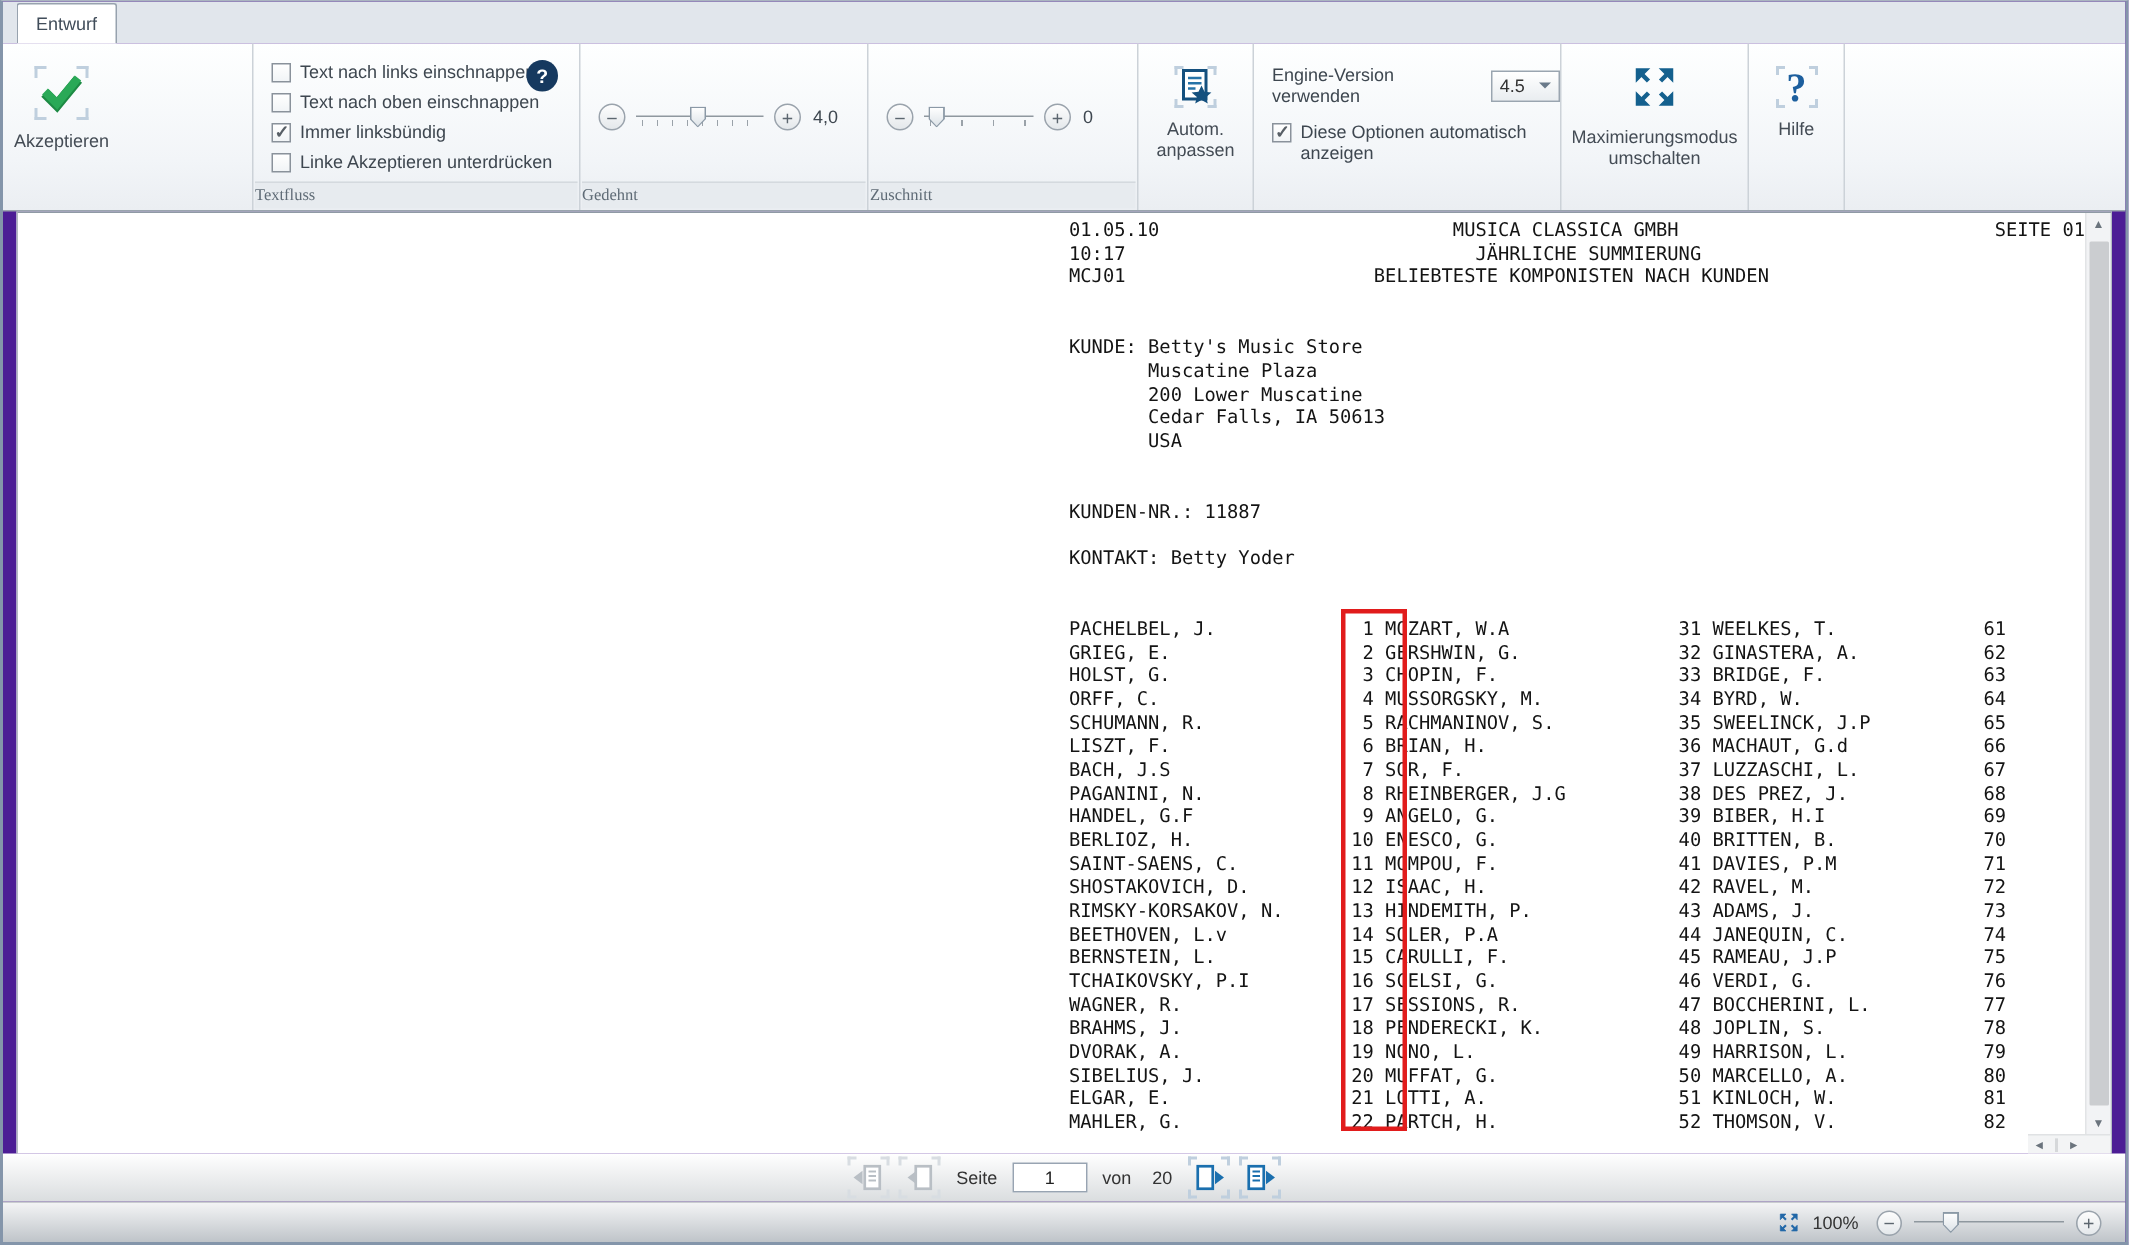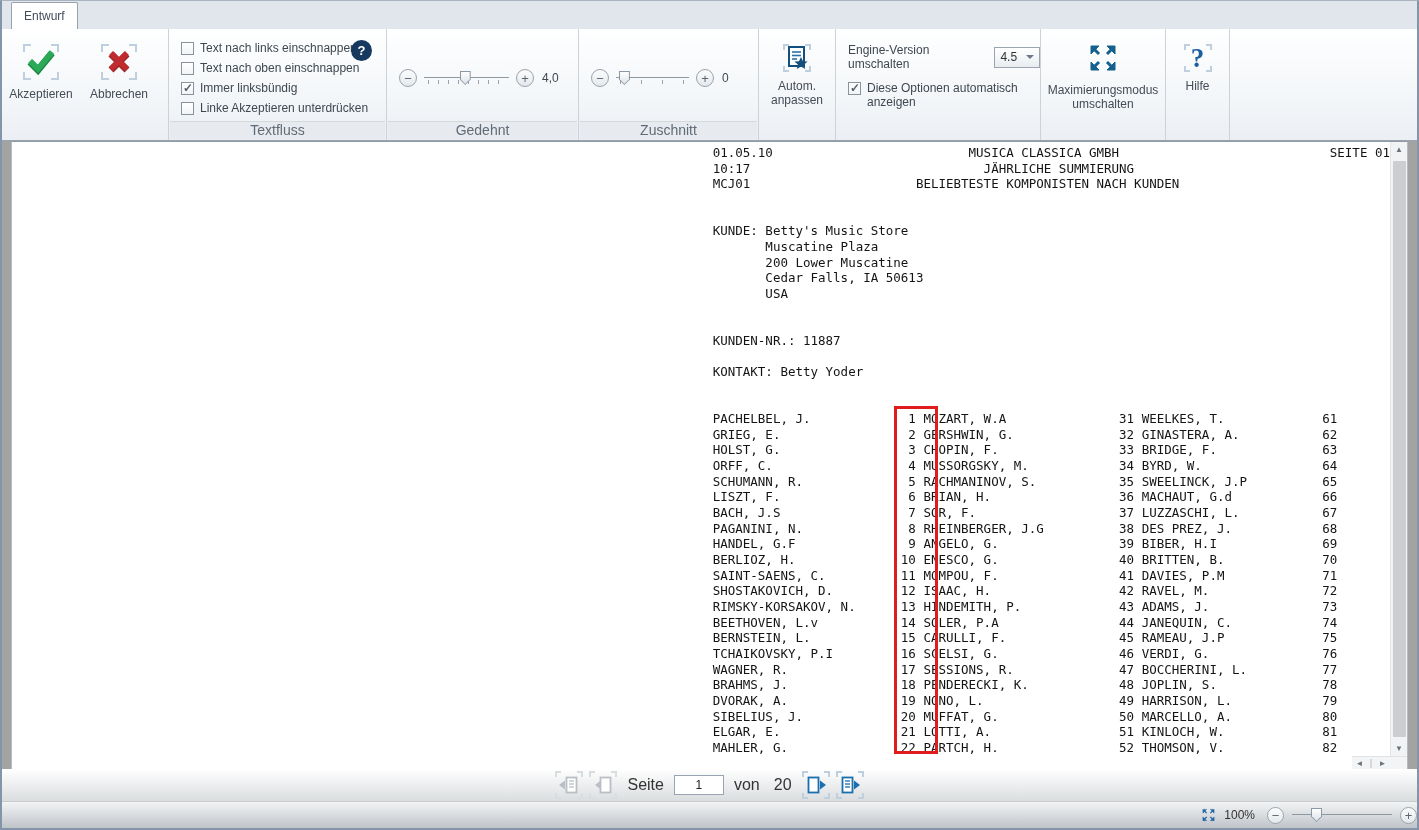--- a/index.html
+++ b/index.html
@@ -1,39 +1,39 @@
 <!DOCTYPE html>
 <html><head>
 <meta charset="utf-8">
 <style>
   html,body{margin:0;padding:0;background:#cfd6de;}
   *{box-sizing:border-box;}
   .window{
     width:1419px;height:830px;
     border:2px solid #8495aa;border-top:1px solid #aab4c0;
-    background:#a3a3a3;
+    background:#4c1d95;
     font-family:"Liberation Sans",sans-serif;
     color:#3c4650;
     display:flex;flex-direction:column;
     position:relative;overflow:hidden;
   }
   
   .tabbar{height:28px;background:#e1e6ec;flex:0 0 auto;display:flex;align-items:flex-end;}
   .tab{margin-left:9px;min-width:60px;height:27px;background:#fff;
        border:1px solid #97a2ae;border-bottom:none;border-radius:2px 2px 0 0;
        display:flex;align-items:center;justify-content:center;
        font-size:12px;color:#414d5a;padding:0 12px;}
   
   .ribbon{height:112px;flex:0 0 auto;display:flex;
           background:linear-gradient(#feffff, #f2f5f8 70%, #ebeef2);
           border-bottom:1px solid #9aa4ae;}
   .rgroup{position:relative;border-right:1px solid #ccd2d8;display:flex;flex-direction:column;}
   .rcontent{flex:1;position:relative;}
   .rlabel{height:18px;margin:0 1px 1px 1px;background:#e7ebef;border-top:1px solid #d4d9de;
-          font-size:14px;color:#5f6b76;text-align:center;line-height:17px;}
+          font-size:11px;color:#5f6b76;line-height:17px;font-family:Liberation Serif, serif;}
   .rlabel.empty{background:transparent;border-top:none;}
   
   .bigbtn{display:flex;flex-direction:column;align-items:center;padding-top:15px;cursor:default;}
   .bigbtn .cap{font-size:12px;color:#444c55;margin-top:7px;text-align:center;line-height:14px;}
   
   .brk{position:relative;width:36px;height:36px;display:flex;align-items:center;justify-content:center;}
   .brk i{position:absolute;width:8px;height:8px;border:2px solid #bfcfde;}
   .brk i.tl{left:0;top:0;border-right:none;border-bottom:none;}
   .brk i.tr{right:0;top:0;border-left:none;border-bottom:none;}
   .brk i.bl{left:0;bottom:0;border-right:none;border-top:none;}
@@ -90,29 +90,29 @@
   .vthumb{flex:1;width:13px;margin:4px 0;background:#cbcdd0;border-radius:1px;}
   .hscroll{height:13px;flex:0 0 auto;background:#f3f4f5;border-top:1px solid #e0e2e4;
            display:flex;align-items:center;}
   .harrow{width:15px;height:100%;display:flex;align-items:center;justify-content:center;
           color:#6b747d;font-size:8px;}
   .hthumb{flex:1;height:9px;margin:0 3px;background:#e4e6e8;border:1px solid #d6d8da;}
   .hcorner{width:17px;height:100%;flex:0 0 auto;}
   
   .navbar{height:32px;flex:0 0 auto;background:linear-gradient(#ffffff,#dadddf);
           display:flex;align-items:center;justify-content:center;gap:6px;}
-  .navlabel{font-size:16px;color:#333;margin:0 4px;}
+  .navlabel{font-size:12px;color:#333;margin:0 4px;}
   .pageinput{width:50px;height:20px;border:1px solid #98a4b2;text-align:center;
              font-size:12px;color:#222;font-family:"Liberation Sans",sans-serif;}
   .navbtn{color:#1a6fae;}
   .navbtn.disabled{color:#b9bfc5;}
   
   .statusbar{height:27px;flex:0 0 auto;background:linear-gradient(#f3f4f5,#bfc4c9);
              border-top:1px solid #c9cccf;display:flex;align-items:center;
-             justify-content:flex-end;padding-right:0;gap:8px;}
+             justify-content:flex-end;padding-right:16px;gap:8px;}
   .zoomlabel{font-size:12px;color:#333;margin-right:4px;}
   .zslider{position:relative;width:100px;height:18px;}
   .statusbar .sbtn{width:17px;height:17px;}
 </style>
 </head>
 <body>
 
 <div class="window">
 
   <div class="tabbar">
@@ -130,33 +130,20 @@
             <i class="tl"></i>
               <i class="tr"></i>
               <i class="bl"></i>
               <i class="br"></i>
             <svg width="30" height="28" viewBox="0 0 30 28">
               <path d="M4 14 L12 22 L26 5" fill="none" stroke="#1d8a44" stroke-width="7"></path>
               <path d="M4 13 L12 21 L26 4" fill="none" stroke="#2aa957" stroke-width="5.5"></path>
             </svg>
           </span>
           <span class="cap">Akzeptieren</span>
-        </div>
-        <div class="bigbtn" style="width:74px;">
-          <span class="brk">
-            <i class="tl"></i>
-              <i class="tr"></i>
-              <i class="bl"></i>
-              <i class="br"></i>
-            <svg width="26" height="26" viewBox="0 0 26 26">
-              <path d="M5 5 L21 21 M21 5 L5 21" fill="none" stroke="#9e2426" stroke-width="7"></path>
-              <path d="M5 4 L21 20 M21 4 L5 20" fill="none" stroke="#bf2b2f" stroke-width="5.5"></path>
-            </svg>
-          </span>
-          <span class="cap">Abbrechen</span>
         </div>
       </div>
       <div class="rlabel empty"></div>
     </div>
 
     <div class="rgroup" style="width:218px;">
       <div class="rcontent" style="padding:12px 0 0 12px;">
         <div class="cbrow">
           <span class="cb"></span>
           <span>Text nach links einschnappen</span>
@@ -231,21 +218,21 @@
             <span>anpassen</span>
           </span>
         </div>
       </div>
       <div class="rlabel empty"></div>
     </div>
 
     <div class="rgroup" style="width:205px;">
       <div class="rcontent" style="padding:14px 0 0 12px;">
         <div class="engrow">
-          <span>Engine-Version umschalten</span>
+          <span>Engine-Version verwenden</span>
           <span class="select">
             <span>4.5</span>
             <span class="chev"></span>
           </span>
         </div>
         <div class="cbrow" style="margin-top:10px;max-width:180px;">
           <span class="cb checked"></span>
           <span>Diese Optionen automatisch anzeigen</span>
         </div>
       </div>

